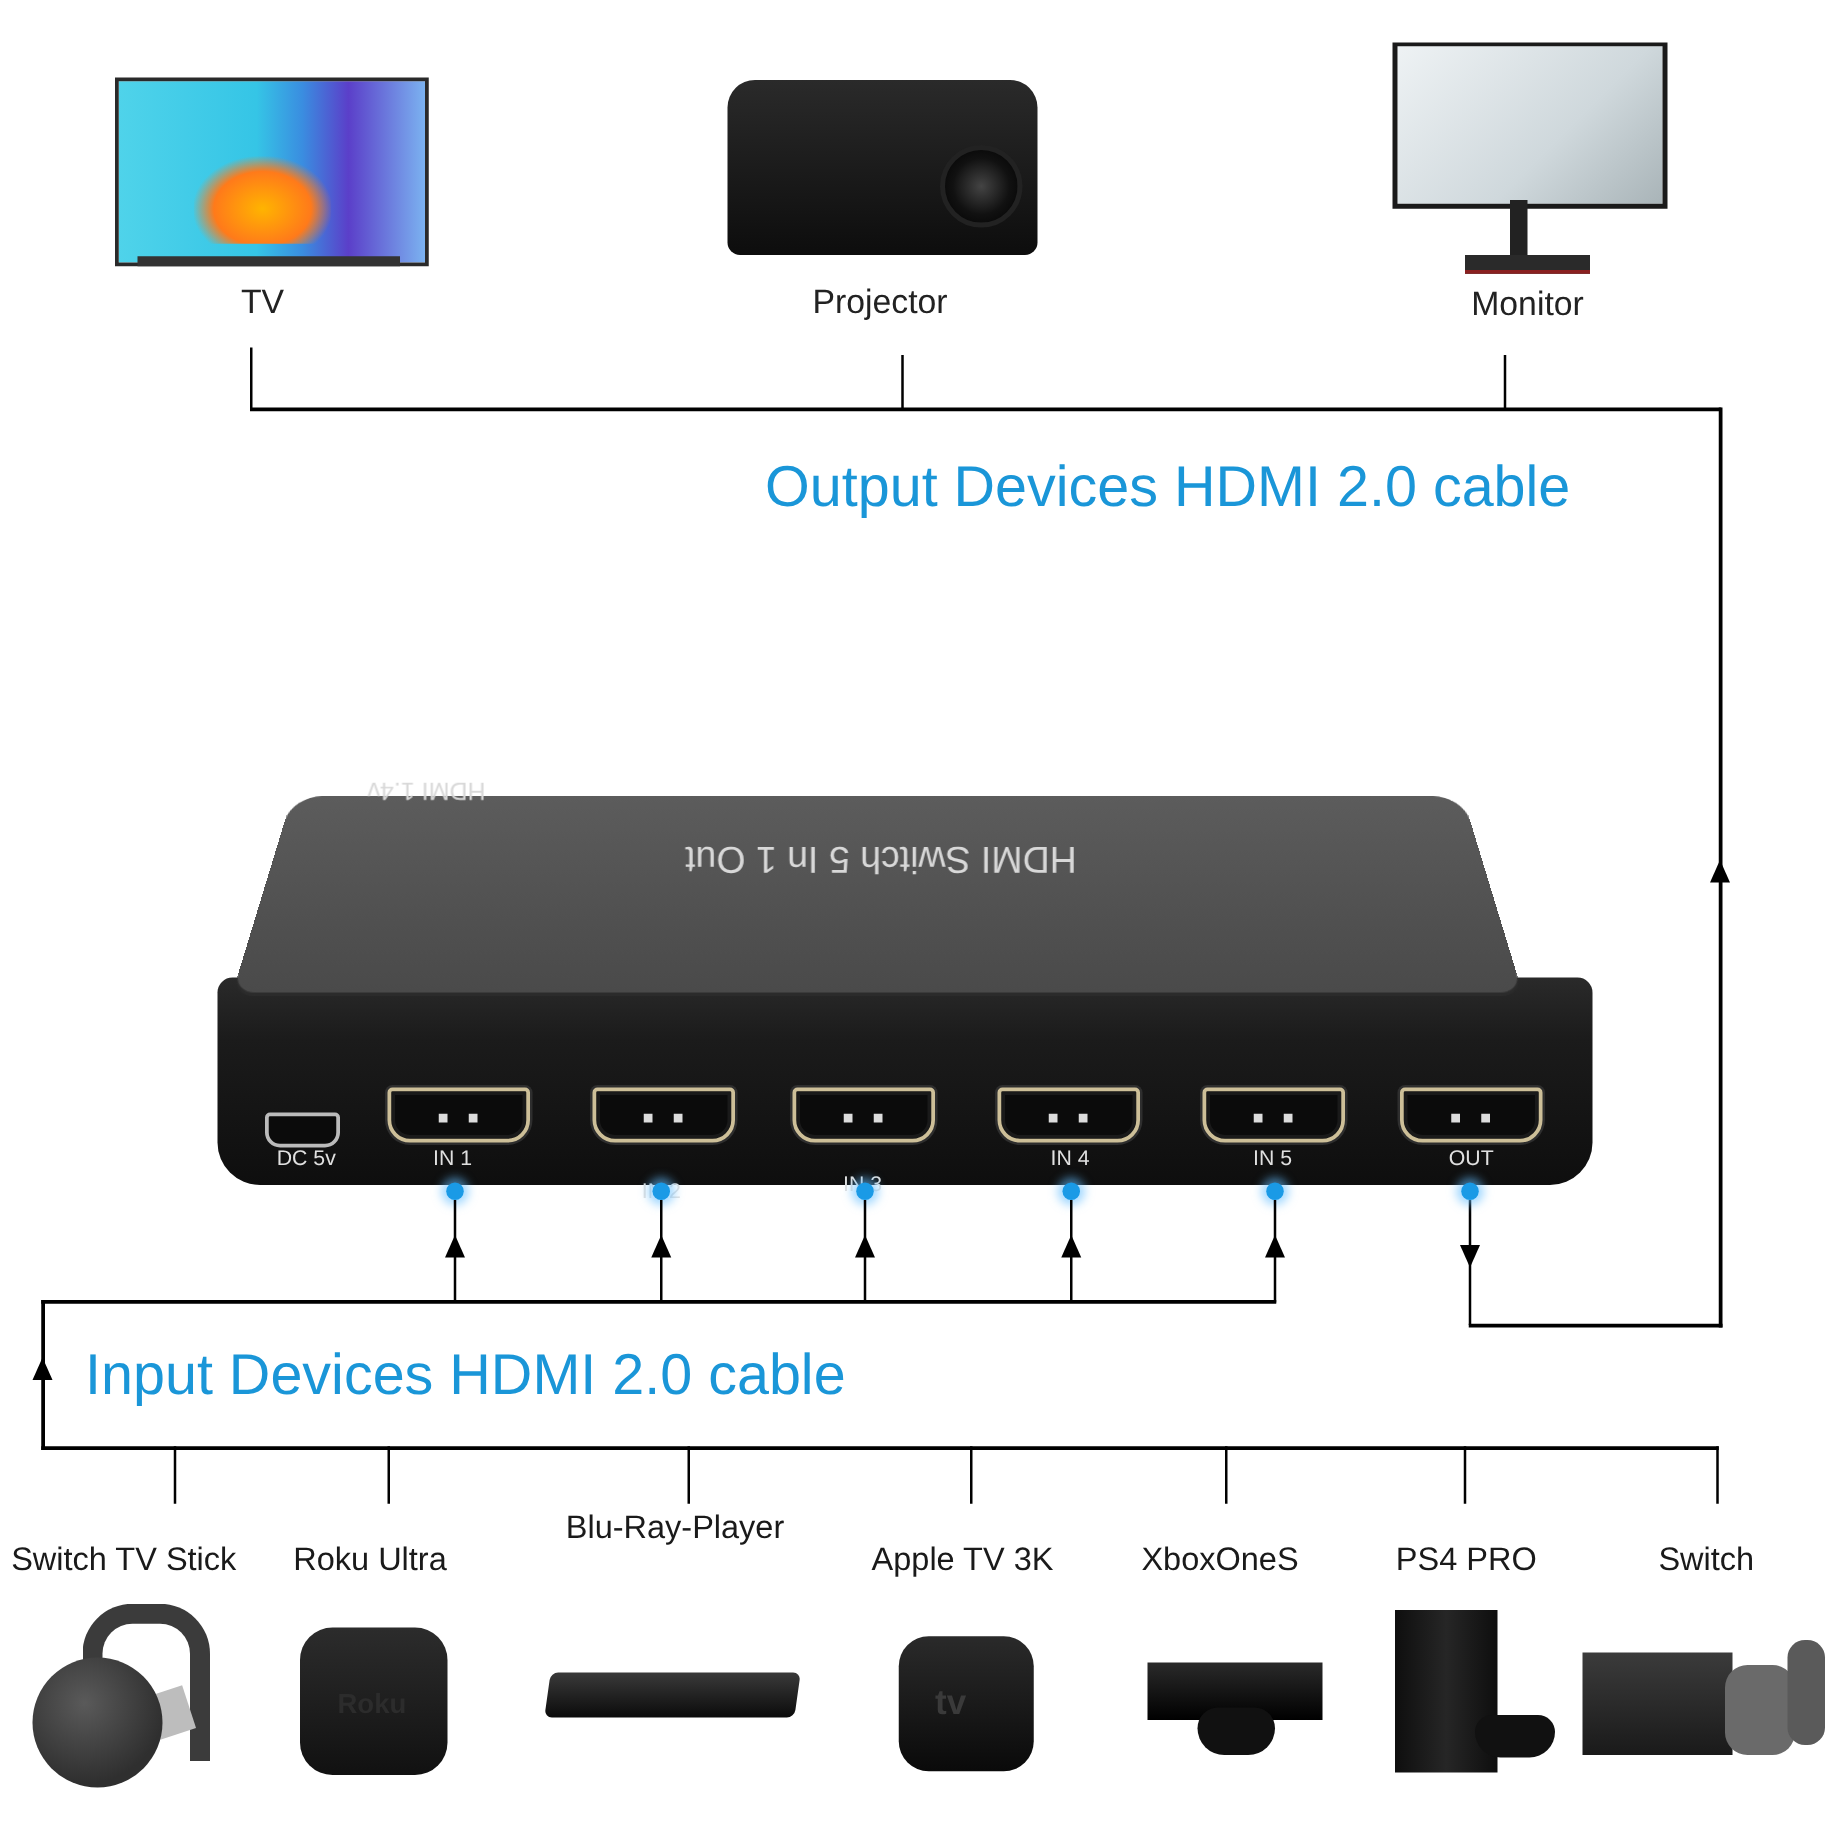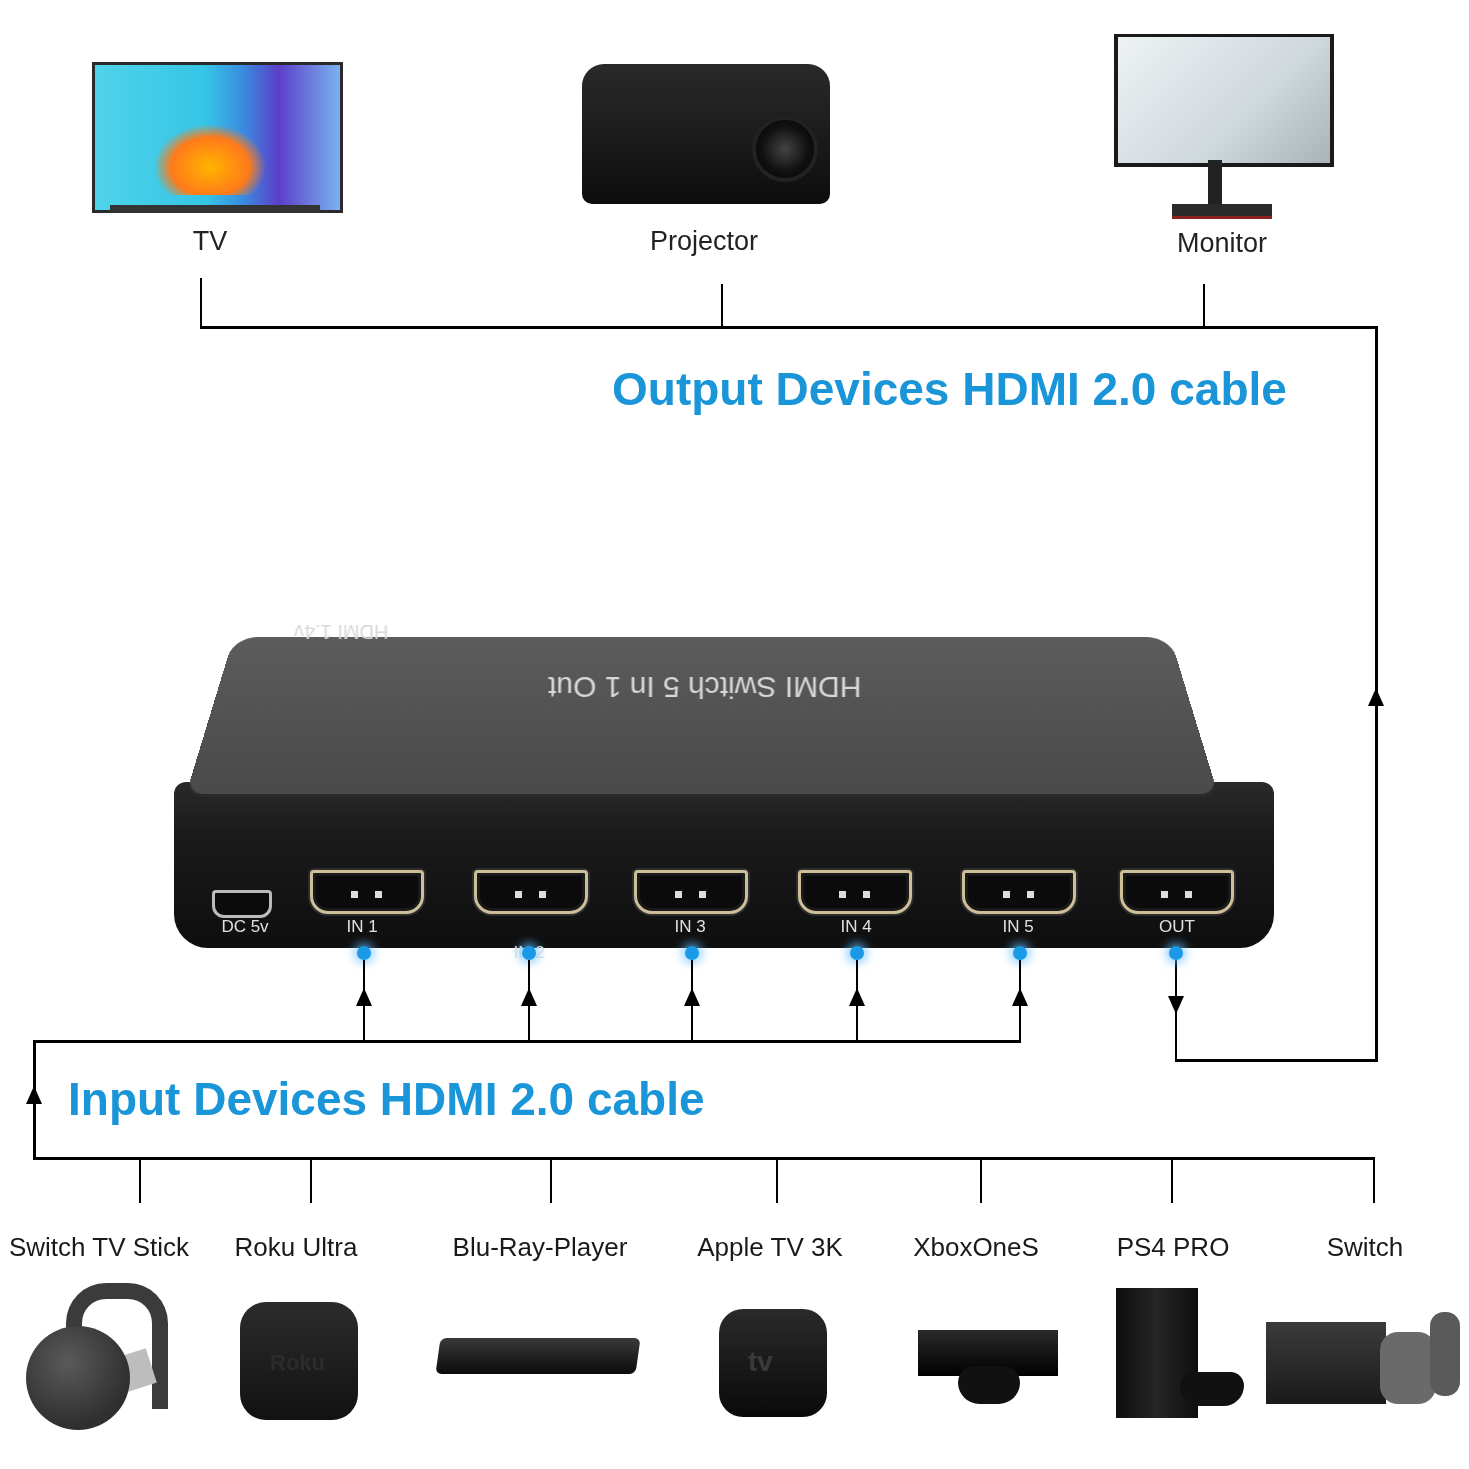--- a/index.html
+++ b/index.html
@@ -1,20 +1,20 @@
 <!DOCTYPE html>
 <html><head>
 <meta charset="utf-8">
 <style>
   html, body { margin: 0; padding: 0; background: #ffffff; }
   body { width: 1469px; height: 1469px; position: relative; overflow: hidden; font-family: "Liberation Sans", sans-serif; }
   .line { position: absolute; background: #000; }
   .label-dev { position: absolute; font-size: 27px; color: #222; white-space: nowrap; transform: translateX(-50%); }
   .label-in { position: absolute; font-size: 26px; color: #1a1a1a; white-space: nowrap; transform: translateX(-50%); }
-  .heading { position: absolute; font-weight: bold; font-size: 46px; white-space: nowrap; text-align: right; }
+  .heading { position: absolute; font-weight: normal; font-size: 46px; white-space: nowrap; text-align: right; }
   .arrow-up { position: absolute; width: 0; height: 0; border-left: 8px solid transparent; border-right: 8px solid transparent; border-bottom: 18px solid #000; }
   .arrow-down { position: absolute; width: 0; height: 0; border-left: 8px solid transparent; border-right: 8px solid transparent; border-top: 18px solid #000; }
   .dot { position: absolute; width: 14px; height: 14px; border-radius: 50%; background: #1a9ae6; box-shadow: 0 0 8px 4px rgba(100,190,255,0.6); }
 
   
   .sw-top { position: absolute; left: 186px; top: 598px; width: 1032px; height: 196px; background: linear-gradient(#5c5c5c, #4a4a4a); border-radius: 26px 26px 18px 18px; transform: perspective(900px) rotateX(28deg); transform-origin: bottom; box-shadow: 0 3px 0 #2b2b2b; }
   .sw-base { position: absolute; left: 174px; top: 782px; width: 1100px; height: 166px; background: linear-gradient(#2a2a2a 0%, #1b1b1b 30%, #0e0e0e 100%); border-radius: 12px 12px 34px 34px; }
   .sw-text { position: absolute; color: #d8d8d8; font-size: 30px; transform: rotate(180deg); white-space: nowrap; }
   .sw-small { position: absolute; color: #d8d8d8; font-size: 20px; transform: rotate(180deg); white-space: nowrap; }
   .port { position: absolute; width: 108px; height: 38px; border: 3px solid #cdbf98; border-radius: 4px 4px 18px 18px; background: #0b0b0b; box-shadow: inset 0 0 0 3px #1a1a1a, 0 0 0 2px #2e2e2e; }
@@ -93,21 +93,21 @@
   <div class="usb"></div>
   <div class="port-label" style="left:245px; top:917px;">DC 5v</div>
 
   <div class="port" style="left:310px; top:870px;"></div>
   <div class="port-label" style="left:362px; top:917px;">IN 1</div>
 
   <div class="port" style="left:474px; top:870px;"></div>
   <div class="port-label" style="left:529px; top:943px;">IN 2</div>
 
   <div class="port" style="left:634px; top:870px;"></div>
-  <div class="port-label" style="left:690px; top:917px;">IN 3</div>
+  <div class="port-label" style="left:690px; top:938px;">IN 3</div>
 
   <div class="port" style="left:798px; top:870px;"></div>
   <div class="port-label" style="left:856px; top:917px;">IN 4</div>
 
   <div class="port" style="left:962px; top:870px;"></div>
   <div class="port-label" style="left:1018px; top:917px;">IN 5</div>
 
   <div class="port" style="left:1120px; top:870px;"></div>
   <div class="port-label" style="left:1177px; top:917px;">OUT</div>
 </div>
@@ -144,21 +144,21 @@
   <div class="line" style="left:310px; top:1157px; width:2px; height:46px;"></div>
   <div class="line" style="left:550px; top:1157px; width:2px; height:46px;"></div>
   <div class="line" style="left:776px; top:1157px; width:2px; height:46px;"></div>
   <div class="line" style="left:980px; top:1157px; width:2px; height:46px;"></div>
   <div class="line" style="left:1171px; top:1157px; width:2px; height:46px;"></div>
   <div class="line" style="left:1373px; top:1157px; width:2px; height:46px;"></div>
 </div>
 
 <div class="label-in" style="left:99px; top:1232px;">Switch TV Stick</div>
 <div class="label-in" style="left:296px; top:1232px;">Roku Ultra</div>
-<div class="label-in" style="left:540px; top:1232px;">Blu-Ray-Player</div>
+<div class="label-in" style="left:540px; top:1206px;">Blu-Ray-Player</div>
 <div class="label-in" style="left:770px; top:1232px;">Apple TV 3K</div>
 <div class="label-in" style="left:976px; top:1232px;text-align:center;">XboxOneS</div>
 <div class="label-in" style="left:1173px; top:1232px;text-align:right;">PS4 PRO</div>
 <div class="label-in" style="left:1365px; top:1232px;">Switch</div>
 
 <div>
   <div class="chromecast-strap"></div>
   <div class="chromecast-plug"></div>
   <div class="chromecast"></div>
 </div>

